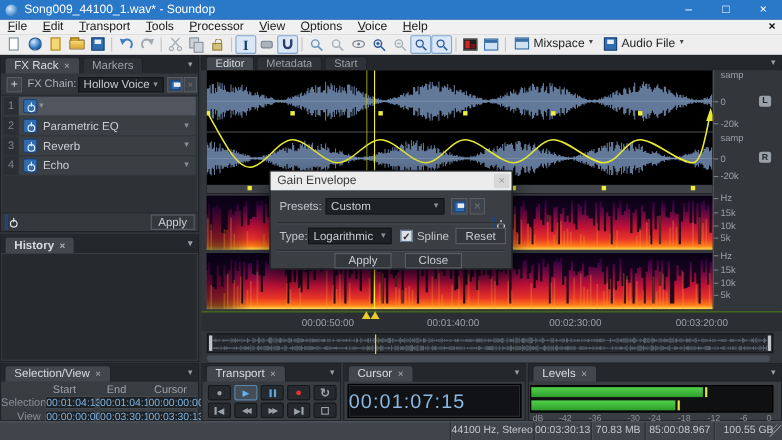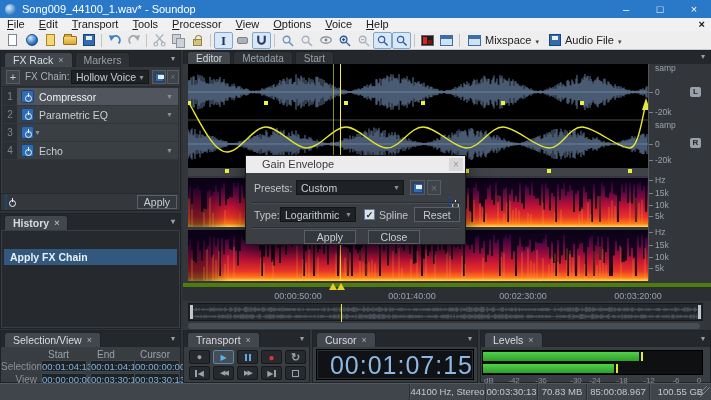--- a/index.html
+++ b/index.html
@@ -32,21 +32,21 @@
   .ic-copy::before{left:0;top:0;} .ic-copy::after{left:4px;top:4px;}
   .ic-lock{width:9px;height:7px;background:#d2c27e;border:1px solid #9a8440;position:relative;margin-top:4px;}
   .ic-lock::before{content:"";position:absolute;left:1px;top:-5px;width:5px;height:5px;border:1.5px solid #9a8440;border-bottom:none;border-radius:4px 4px 0 0;}
   .ic-range{width:11px;height:7px;background:#aab2ba;border:1px solid #7a848e;border-radius:2px;}
   .ic-meter{width:13px;height:11px;background:#1a1c1e;border:1px solid #666;position:relative;}
   .ic-meter::before{content:"";position:absolute;left:1px;top:1px;width:4px;height:7px;background:#d22;}
   .ic-meter::after{content:"";position:absolute;right:1px;bottom:1px;width:4px;height:4px;background:#801010;}
   .ic-win{width:13px;height:11px;background:#cfe2f4;border:1px solid #3a6ea5;position:relative;}
   .ic-win::before{content:"";position:absolute;left:0;top:0;right:0;height:3px;background:#3a6ea5;}
   .ic-serifI{font-family:"Liberation Serif",serif;font-size:13px;font-weight:bold;color:#123a6a;line-height:13px;}
-  .tb-drop{display:flex;align-items:flex-end;gap:4px;padding:1px 5px;font-size:11px;color:#222;flex:none;}
+  .tb-drop{display:flex;align-items:flex-start;gap:4px;padding:1px 5px;font-size:11px;color:#222;flex:none;}
   .tb-drop .dd{font-size:7px;color:#444;}
   
   .panel{background:#383d42;border:1px solid #1f2226;}
   .tabbar{position:absolute;left:0;top:0;right:0;height:16px;background:#24272b;display:flex;align-items:flex-end;padding-left:3px;}
   .ptab{height:15px;display:flex;align-items:center;gap:5px;padding:0 8px;font-size:10.5px;color:#9aa0a6;background:#2e3237;border:1px solid #1f2226;border-bottom:none;border-radius:3px 3px 0 0;margin-right:2px;}
   .ptab.active{background:#42474e;color:#d8dce0;}
   .ptab .tx{font-size:9px;color:#aab0b6;}
   .pmenu{position:absolute;right:5px;top:3px;font-size:8px;color:#9aa0a6;}
   .field{background:#1e2225;border:1px solid #14171a;color:#c8cdd2;display:flex;align-items:center;}
   .field .val{padding-left:4px;flex:1;font-size:10.5px;white-space:nowrap;overflow:hidden;}
@@ -73,51 +73,51 @@
   
   #editorbody{left:183px;top:64px;width:528px;height:319px;background:#33373c;}
   #wavearea{left:188px;top:64px;width:460px;height:112px;background:#000;}
   .spec{left:188px;width:460px;background:
       linear-gradient(90deg,rgba(8,0,25,0.5) 0 14px,rgba(0,0,0,0) 40px),
       linear-gradient(180deg,#12001f 0%,#3c0440 18%,#7a0a42 38%,#c01236 58%,#e83428 80%,#ff7a18 93%,#ffd24a 99%);}
   .scale-txt{position:absolute;font-size:8.5px;color:#9aa1a8;left:655px;}
   .scale-tick{position:absolute;left:649px;width:4px;height:1px;background:#7a8086;}
   .badge{position:absolute;left:690px;width:11px;height:10px;background:#9aa1a8;color:#22262a;font-size:8px;font-weight:bold;text-align:center;line-height:10px;border-radius:2px;}
   #scalecol{left:648px;top:64px;width:52px;height:217px;background:#33373c;border-left:1px solid #50565c;}
-  #timeline{left:183px;top:283px;width:528px;height:18px;background:#2b2f33;border-top:4px solid #4d7c0f;}
+  #timeline{left:183px;top:283px;width:528px;height:18px;background:#2b2f33;border-top:1px solid #4d7c0f;}
   .tl-label{position:absolute;top:4px;transform:translateX(-50%);font-size:9px;color:#9aa1a8;}
   .tri{position:absolute;width:0;height:0;border-left:4px solid transparent;border-right:4px solid transparent;border-bottom:7px solid #e8cc28;}
   #overview{left:188px;top:303px;width:515px;height:18px;background:#23262a;border:1px solid #16181b;}
   .ovcap{position:absolute;top:1px;width:3px;height:14px;background:#c3c7cb;}
   #scrollstrip{left:183px;top:322px;width:528px;height:8px;background:#33373c;}
   #scrollthumb{left:188px;top:323px;width:512px;height:6px;background:#474d54;border-radius:3px;}
   .cursorline{position:absolute;width:1px;z-index:6;}
   
   .tbtn{position:absolute;width:21px;height:14px;background:#26292d;border:1px solid #16181b;border-radius:2px;display:flex;align-items:center;justify-content:center;color:#9aa1a8;font-size:8px;}
   .tbtn.active{background:#454d57;border-color:#5a87ad;color:#5fb2f0;}
   .pbars{display:flex;gap:2px;}
   .pbars i{width:2px;height:7px;background:#5fa8e8;}
   .sqr{width:7px;height:7px;border:1.5px solid #9aa1a8;}
   .barL::before{content:"";width:1.5px;height:7px;background:currentColor;margin-right:1px;}
   .barR::after{content:"";width:1.5px;height:7px;background:currentColor;margin-left:1px;}
   
-  #curdisp{left:316px;top:349px;width:158px;height:31px;background:#101215;border:1px solid #000;box-shadow:inset 0 0 0 1px #2a2e33;color:#8cb8e4;font-size:25px;text-align:right;line-height:30px;letter-spacing:1px;}
+  #curdisp{left:316px;top:349px;width:158px;height:31px;background:#101215;border:1px solid #000;box-shadow:inset 0 0 0 1px #2a2e33;color:#8cb8e4;font-size:18px;text-align:left;line-height:30px;letter-spacing:1px;}
   
   #meterbox{left:482px;top:350px;width:221px;height:25px;background:#0e1012;border:1px solid #000;}
   .mbar{position:absolute;height:9px;background:linear-gradient(180deg,#52d14a,#2f9e2c);}
   .mtick{position:absolute;width:2px;height:9px;background:#e8e838;}
   .mscale{position:absolute;top:376px;font-size:8px;color:#8a9096;transform:translateX(-50%);}
   
   #statusbar{left:0;top:383px;width:711px;height:17px;background:#40454b;border-top:1px solid #53585e;display:flex;justify-content:flex-end;}
   .stseg{height:17px;line-height:16px;font-size:9.5px;color:#c2c8ce;text-align:center;border-left:1px solid #2b2f33;box-shadow:inset 1px 0 0 #4c5157;overflow:visible;white-space:nowrap;}
   #grip{position:absolute;right:1px;top:386px;width:11px;height:11px;background:
      linear-gradient(135deg,transparent 0 5px,#7a8086 5px 6px,transparent 6px 8px,#7a8086 8px 9px,transparent 9px);}
   
   #dialog{left:245px;top:155px;width:221px;height:90px;background:#3b3f44;border:1px solid #17191c;box-shadow:0 6px 18px rgba(0,0,0,.6);z-index:60;}
-  #dlg-title{height:17px;background:#ececec;color:#3a3a3a;font-size:11px;line-height:17px;padding-left:16px;position:relative;}
+  #dlg-title{height:17px;background:#ececec;color:#3a3a3a;font-size:11px;line-height:17px;padding-left:6px;position:relative;}
   #dlg-close{position:absolute;right:2px;top:2px;width:14px;height:13px;background:#d8d8d8;color:#999;font-size:10px;text-align:center;line-height:13px;}
   .dlg-lbl{position:absolute;font-size:10.5px;color:#c0c5ca;}
   .dlg-div{position:absolute;left:6px;right:6px;height:1px;background:#2a2d31;box-shadow:0 1px 0 #4a4f55;}
   .chk{position:absolute;width:11px;height:11px;background:#dce0e4;border:1px solid #5a7a9a;color:#22262a;font-size:9px;font-weight:bold;text-align:center;line-height:11px;}
   svg{display:block;}
 </style>
 </head>
 <body>
 
 <div id="root">
@@ -283,32 +283,32 @@
       </div>
       <div class="abs sqbtn" style="left:151px;top:3px;width:14px;height:14px;">
           <span class="ic-save" style="width:9px;height:9px;"></span>
         </div>
       <div class="abs sqbtn" style="left:166px;top:3px;width:12px;height:14px;color:#6a7076;font-size:9px;">×</div>
     </div>
     <div class="abs" style="left:1px;top:36px;right:1px;height:122px;background:#2e3237;"></div>
     <div class="fxrow sel" style="top:37px;">
       <span class="fxnum">1</span>
         <span class="pwr"></span>
-      <span class="fxname">Compressor</span>
         <span class="fxdd">▼</span>
     </div>
     <div class="fxrow" style="top:55px;">
       <span class="fxnum">2</span>
         <span class="pwr"></span>
       <span class="fxname">Parametric EQ</span>
         <span class="fxdd">▼</span>
     </div>
     <div class="fxrow" style="top:73px;">
       <span class="fxnum">3</span>
         <span class="pwr"></span>
+      <span class="fxname">Reverb</span>
         <span class="fxdd">▼</span>
     </div>
     <div class="fxrow" style="top:91px;">
       <span class="fxnum">4</span>
         <span class="pwr"></span>
       <span class="fxname">Echo</span>
         <span class="fxdd">▼</span>
     </div>
     <div class="abs" style="left:0;bottom:0;right:0;height:17px;background:#34383d;border-top:1px solid #26292d;">
       <span class="pwr abs" style="left:4px;top:2px;"></span>
@@ -318,21 +318,20 @@
 
   <div class="abs panel" style="left:0;top:213px;width:181px;height:116px;font-weight:bold;">
     <div class="tabbar">
       <div class="ptab active">
           <span>History</span>
           <span class="tx">×</span>
         </div>
       <span class="pmenu">▾</span>
     </div>
     <div class="abs" style="left:1px;top:17px;right:1px;bottom:1px;background:#26292d;"></div>
-    <div class="hitem sel" style="top:35px;">Apply FX Chain</div>
   </div>
 
   <div class="abs panel" style="left:0;top:330px;width:181px;height:53px;">
     <div class="tabbar">
       <div class="ptab active">
           <span>Selection/View</span>
           <span class="tx">×</span>
         </div>
       <span class="pmenu">▾</span>
     </div>

